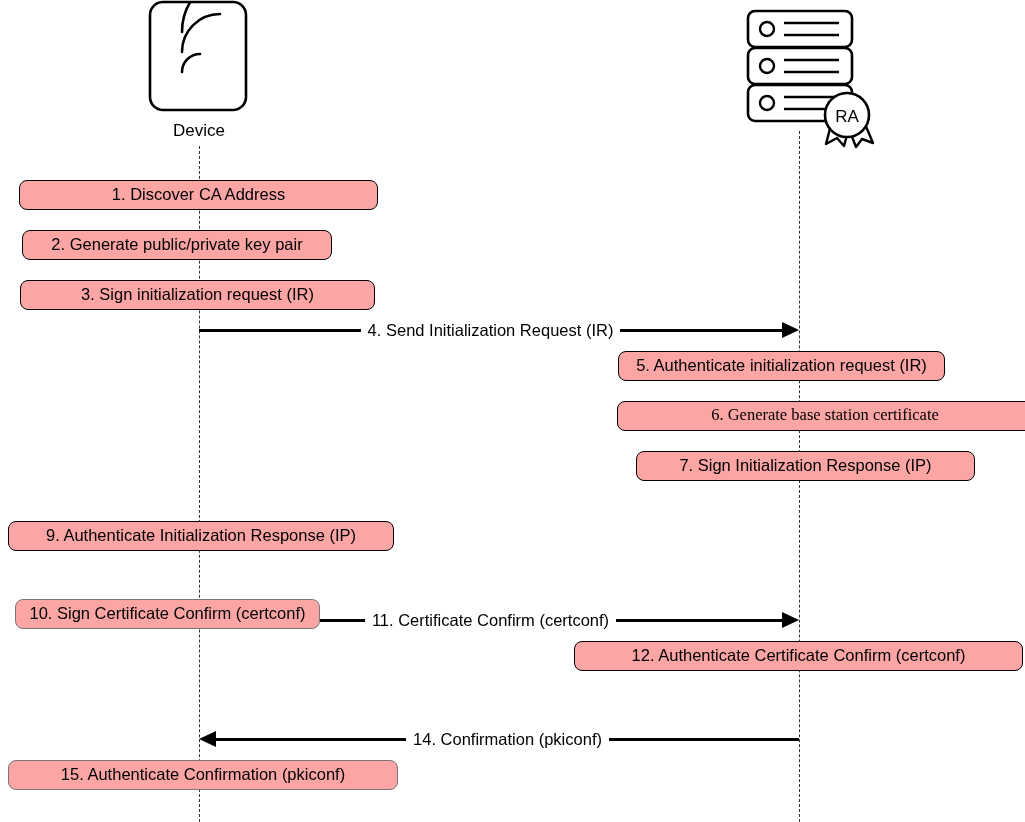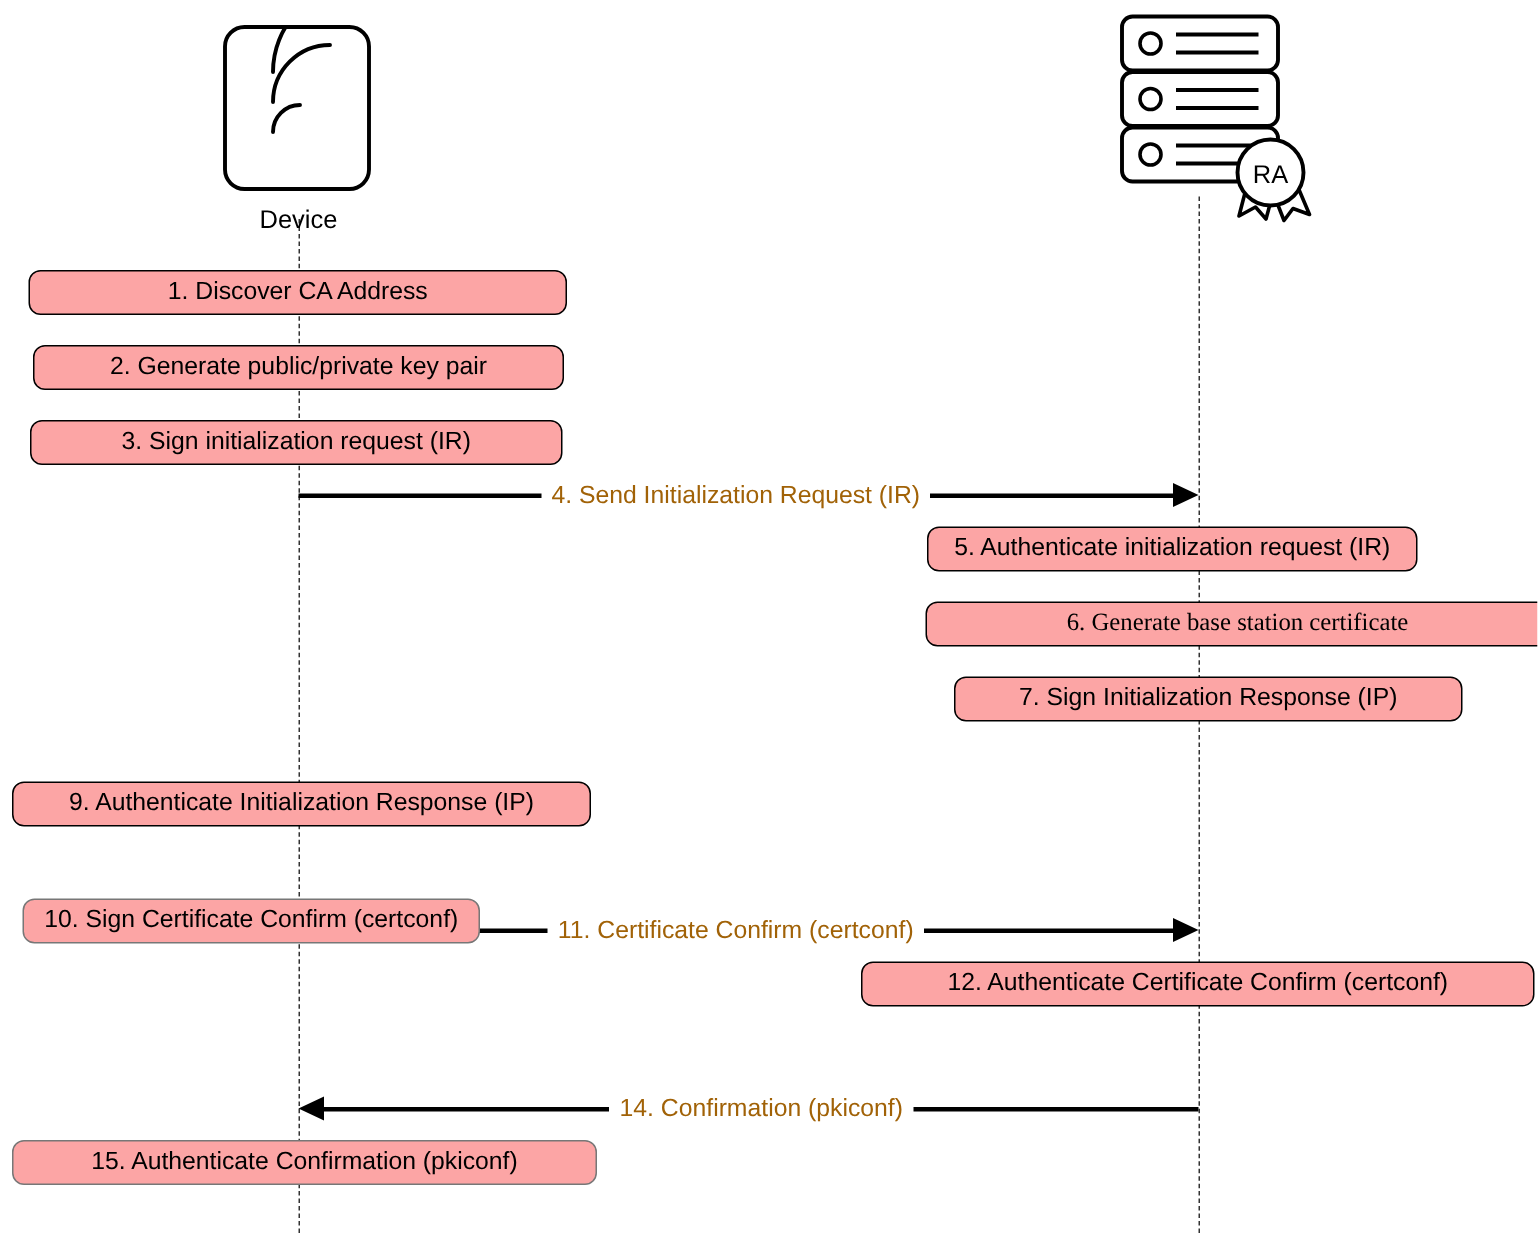--- a/index.html
+++ b/index.html
@@ -24,21 +24,21 @@
   .lifeline {
     position: absolute;
     width: 0;
     border-left: 1.6px dashed #333333;
   }
   #lifeline-device { left: 199px; top: 146px; height: 676px; }
   #lifeline-ra     { left: 799px; top: 131px; height: 691px; }
 
   
   .actor { position: absolute; }
-  #actor-device { left: 148px; top: 16px; width: 102px; }
+  #actor-device { left: 148px; top: 0; width: 102px; }
   #actor-ra     { left: 740px; top: 4px; width: 140px; }
   .actor-label {
     text-align: center;
     font-size: 17px;
     line-height: 20px;
     color: #000;
     margin-top: 3px;
   }
 
   
@@ -71,21 +71,21 @@
     height: 0;
     border-top: 3.4px solid #000000;
     flex: 1 1 auto;
     min-width: 4px;
   }
   .arrow-label {
     flex: 0 0 auto;
     padding: 0 7px;
     font-size: 16.5px;
     line-height: 20px;
-    color: #a16207;
+    color: #000000;
     white-space: nowrap;
     background: transparent;
   }
   .head {
     flex: 0 0 auto;
     width: 0;
     height: 0;
     border-top: 8.5px solid transparent;
     border-bottom: 8.5px solid transparent;
   }
@@ -148,21 +148,21 @@
         <path d="M 122 113 L 133 139 L 122 135 L 116 143 L 107 120 Z"></path>
       </g>
 
       <circle cx="107" cy="111" r="22" fill="#ffffff" stroke="#000000" stroke-width="2.6"></circle>
       <text x="107" y="118" text-anchor="middle" font-family="Liberation Sans, sans-serif" font-size="17" fill="#000000">RA</text>
     </svg>
   </div>
 
   <div class="msg-box" style="left:19px; top:180px; width:359px;">1. Discover CA Address</div>
 
-  <div class="msg-box" style="left:22px; top:230px; width:354px;">2. Generate public/private key pair</div>
+  <div class="msg-box" style="left:22px; top:230px; width:310px;">2. Generate public/private key pair</div>
 
   <div class="msg-box" style="left:20px; top:280px; width:355px;">3. Sign initialization request (IR)</div>
 
   <div class="arrow-row" style="left:199px; top:317px; width:600px;">
     <div class="arrow-seg"></div>
     <div class="arrow-label">4. Send Initialization Request (IR)</div>
     <div class="arrow-seg"></div>
     <div class="head head-right"></div>
   </div>
 

